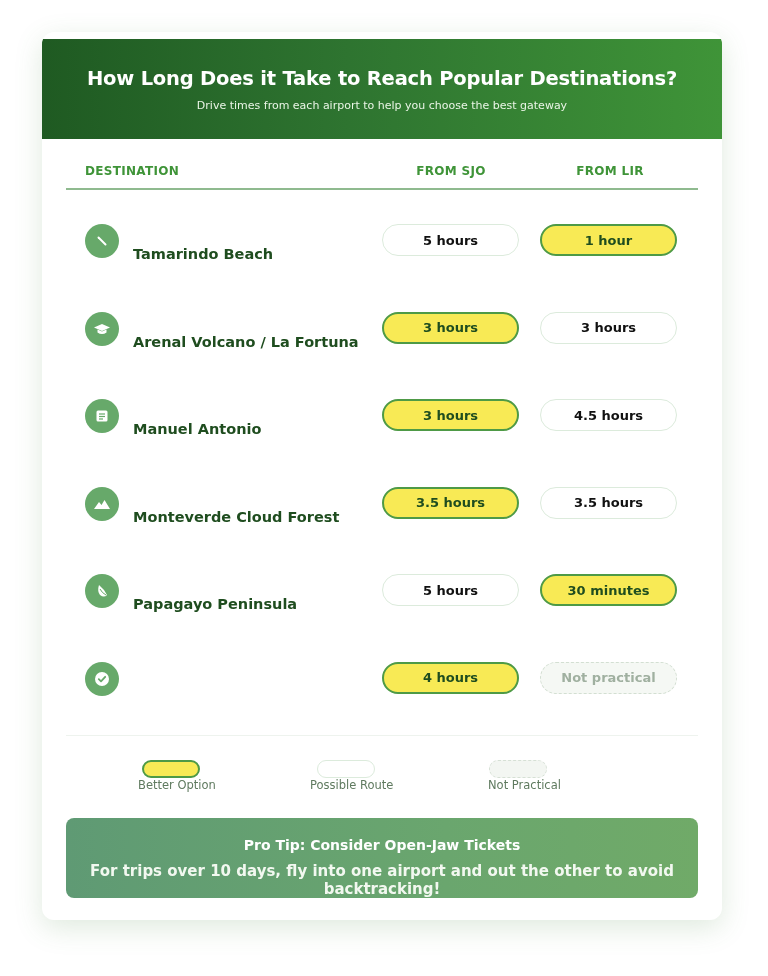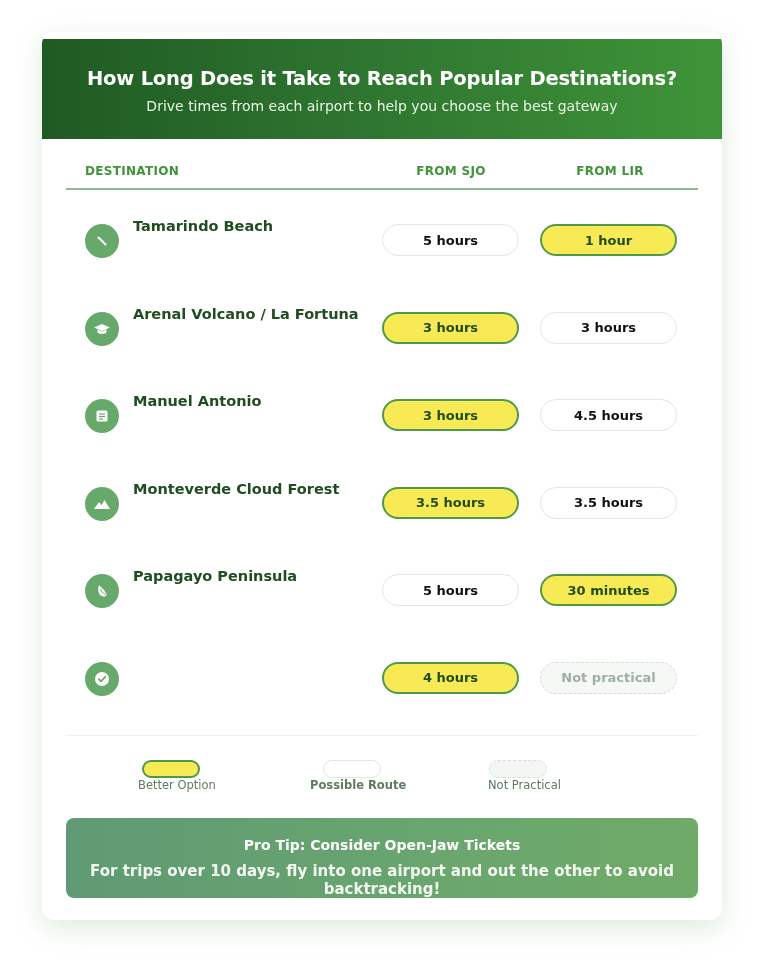--- a/index.html
+++ b/index.html
@@ -30,21 +30,21 @@
   .header h1 {
     margin: 7px;
     padding-top: 27px;
     font-size: 19.5px;
     font-weight: bold;
     letter-spacing: -0.2px;
     line-height: 26px;
   }
   .header p {
     margin: 7px 0 0 0;
-    font-size: 14px;
+    font-size: 11px;
     line-height: 14px;
     color: #eaf5e6;
   }
   .table {
     position: absolute;
     left: 24px;
     top: 100px;
     width: 632px;
   }
   .thead {
@@ -76,21 +76,21 @@
     height: 34px;
     border-radius: 50%;
     background: #67a96a;
     display: flex;
     align-items: center;
     justify-content: center;
   }
   .dest-name {
     position: absolute;
     left: 67px;
-    top: 28px;
+    top: 56px;
     font-size: 14.5px;
     font-weight: bold;
     color: #1f4d1f;
     white-space: nowrap;
   }
   .pill {
     position: absolute;
     top: 34px;
     width: 137px;
     height: 32px;
@@ -269,21 +269,21 @@
     </div>
   </div>
 
   <div class="divider"></div>
 
   <div class="legend">
     <div class="legend-item" style="left:96px;">
       <div class="swatch better"></div>
       <span class="legend-label">Better Option</span>
     </div>
-    <div class="legend-item" style="left:268px;font-weight:bold;">
+    <div class="legend-item" style="left:268px;">
       <div class="swatch possible"></div>
       <span class="legend-label">Possible Route</span>
     </div>
     <div class="legend-item" style="left:446px;">
       <div class="swatch impractical"></div>
       <span class="legend-label">Not Practical</span>
     </div>
   </div>
 
   <div class="tip">

